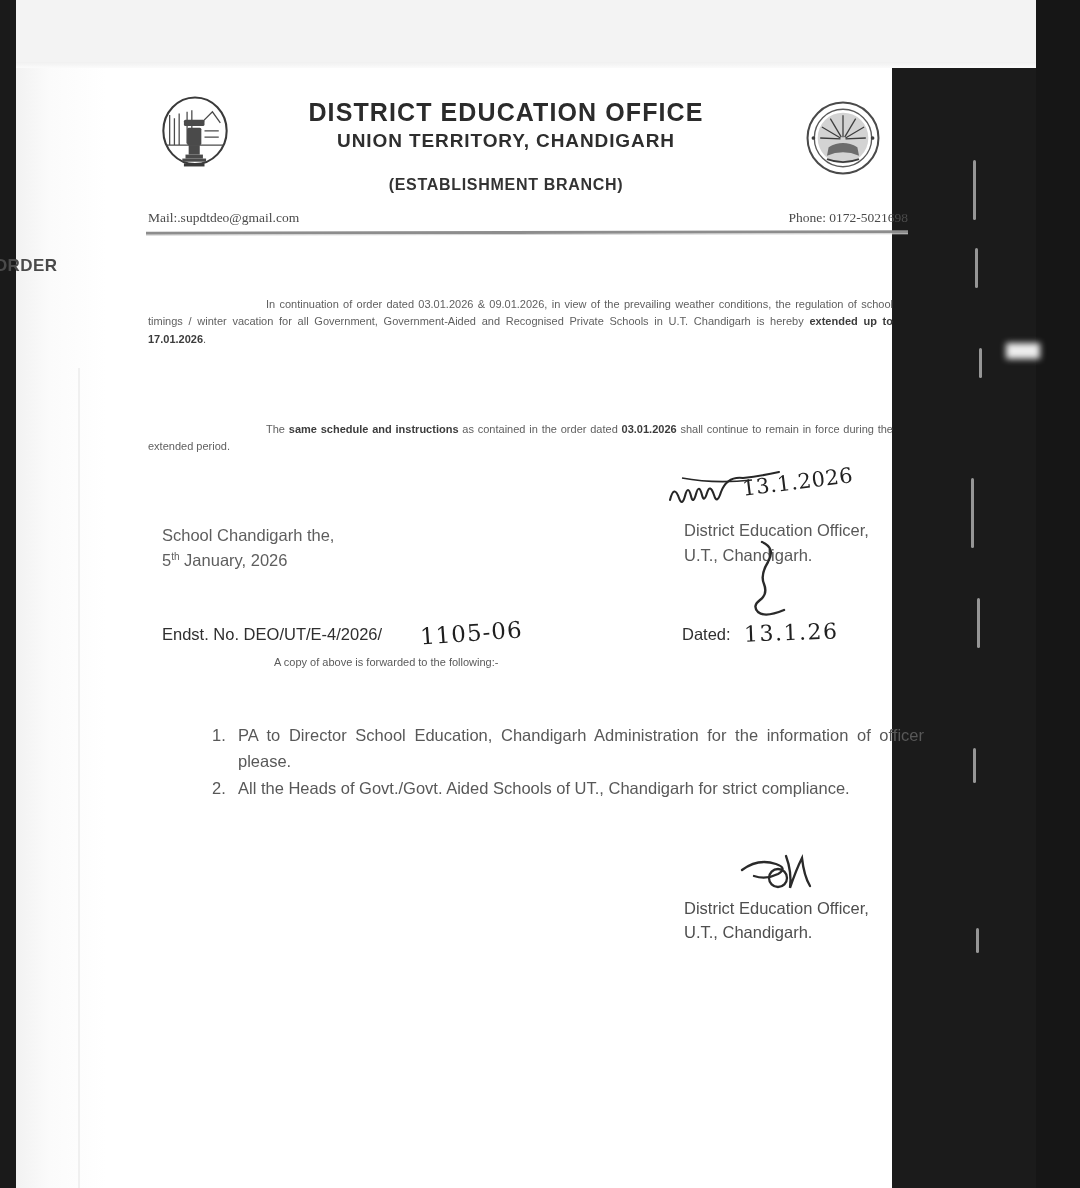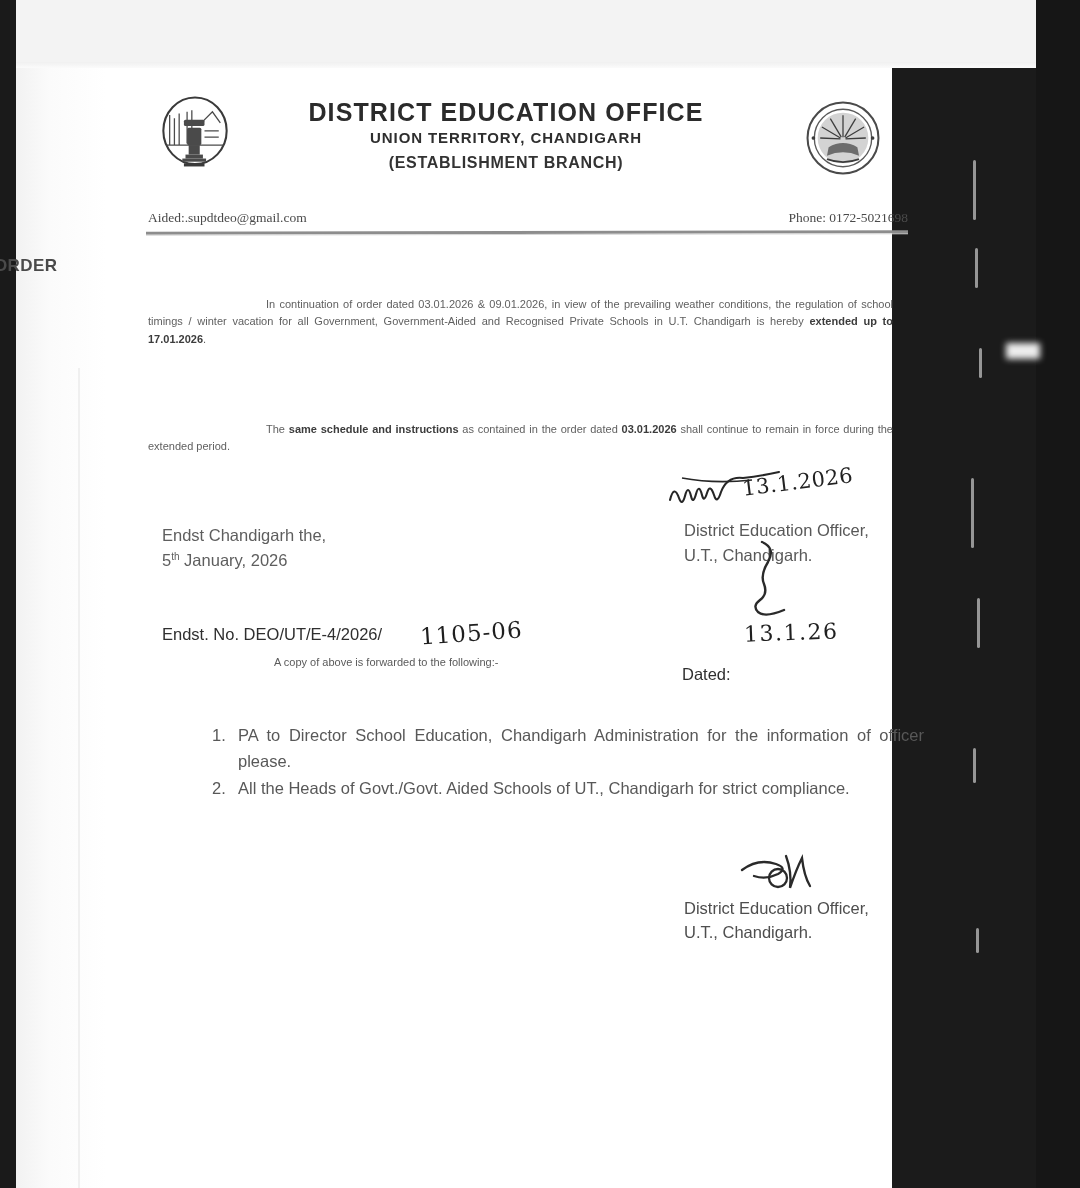--- a/index.html
+++ b/index.html
@@ -67,26 +67,26 @@
   }
   .emblem-left  { position:absolute; left:18px;  top:6px;  width:82px; height:76px; }
   .emblem-right { position:absolute; right:14px; top:10px; width:78px; height:76px; }
 
   .titles { position:absolute; left:110px; top:8px; width:520px; text-align:center; }
   .t1 {
     font-size:25px; font-weight:bold; letter-spacing:1.1px; color:#2b2b2b;
     line-height:1.16; white-space:nowrap;
   }
   .t2 {
-    font-size:15px; font-weight:bold; letter-spacing:.9px; color:#2e2e2e;
+    font-size:19px; font-weight:bold; letter-spacing:.9px; color:#2e2e2e;
     line-height:1.5; white-space:nowrap;
   }
   .t3 {
     font-size:16px; font-weight:bold; letter-spacing:.7px; color:#333;
-    margin-top:4px; white-space:nowrap;
+    margin-top:20px; white-space:nowrap;
   }
 
   .contact {
     position:absolute; left:132px; top:142px; width:760px;
     display:flex; justify-content:space-between; align-items:flex-end;
     font-size:13.5px; color:#4a4a4a; font-family:"Liberation Serif", serif;
   }
   .rule {
     position:absolute; left:130px; top:163px; width:762px; height:3px;
     background:#8d8d8d; transform:rotate(-0.12deg);
@@ -119,21 +119,21 @@
     line-height:1.5; color:#5e5e5e;
   }
   .dated-block sup { font-size:10px; }
 
   .endst-row {
     position:absolute; left:146px; top:557px; width:720px;
     font-size:16.5px; font-weight:normal; color:#2f2f2f;
     display:flex; align-items:baseline;
   }
   .endst-no { white-space:nowrap; }
-  .endst-dated { position:absolute; left:520px; white-space:nowrap;margin-top:40px; }
+  .endst-dated { position:absolute; left:520px; white-space:nowrap; }
 
   .copy-line {
     position:absolute; left:258px; top:588px;
     font-size:11px; color:#5a5a5a;
   }
 
   .list { position:absolute; left:196px; top:655px; width:712px; }
   .li {
     display:flex; font-size:16.5px; line-height:1.55;
     color:#585858; margin-bottom:2px;
@@ -234,21 +234,21 @@
             <line x1="72" y1="45" x2="48" y2="46"></line>
           </g>
           <path d="M28 56 q17 -10 34 0 l2 10 q-19 -8 -38 0 z" fill="#4a4a4a" opacity=".75"></path>
           <path d="M26 70 q19 7 38 0" stroke="#3c3c3c" stroke-width="2" fill="none"></path>
           <circle cx="10" cy="45" r="2.2" fill="#3c3c3c"></circle>
           <circle cx="80" cy="45" r="2.2" fill="#3c3c3c"></circle>
         </svg>
       </div>
 
       <div class="contact">
-        <span>Aided:.supdtdeo@gmail.com</span>
+        <span>Mail:.supdtdeo@gmail.com</span>
         <span>Phone: 0172-5021698</span>
       </div>
       <div class="rule"></div>
 
       <div class="order-title">
         <span>ORDER</span>
       </div>
 
       <div class="para p1">
         <span class="indent"></span><span>In continuation of order dated 03.01.2026 &amp; 09.01.2026, in view of the prevailing weather conditions, the regulation of school timings / winter vacation for all Government, Government-Aided and Recognised Private Schools in U.T. Chandigarh is hereby </span><b>extended up to 17.01.2026</b><span>.</span>
@@ -267,21 +267,21 @@
       <div class="sig-block-1">
         <div>District Education Officer,</div>
         <div>U.T., Chandigarh.</div>
       </div>
 
       <svg class="hw-flourish" viewBox="0 0 70 78">
         <path d="M30 4 q14 6 6 20 q-8 13 -4 22 q4 10 -4 16 q-8 6 -2 12 q7 6 26 -2" fill="none" stroke="#2a2a2a" stroke-width="2.4" stroke-linecap="round"></path>
       </svg>
 
       <div class="dated-block">
-        <div>Endst Chandigarh the,</div>
+        <div>School Chandigarh the,</div>
         <div><span>5</span><sup>th</sup><span> January, 2026</span></div>
       </div>
 
       <div class="endst-row">
         <span class="endst-no">Endst. No. DEO/UT/E-4/2026/</span>
         <span class="endst-dated">Dated:</span>
       </div>
       <div class="hw-endst">1105-06</div>
       <div class="hw-dated2">13.1.26</div>
 

